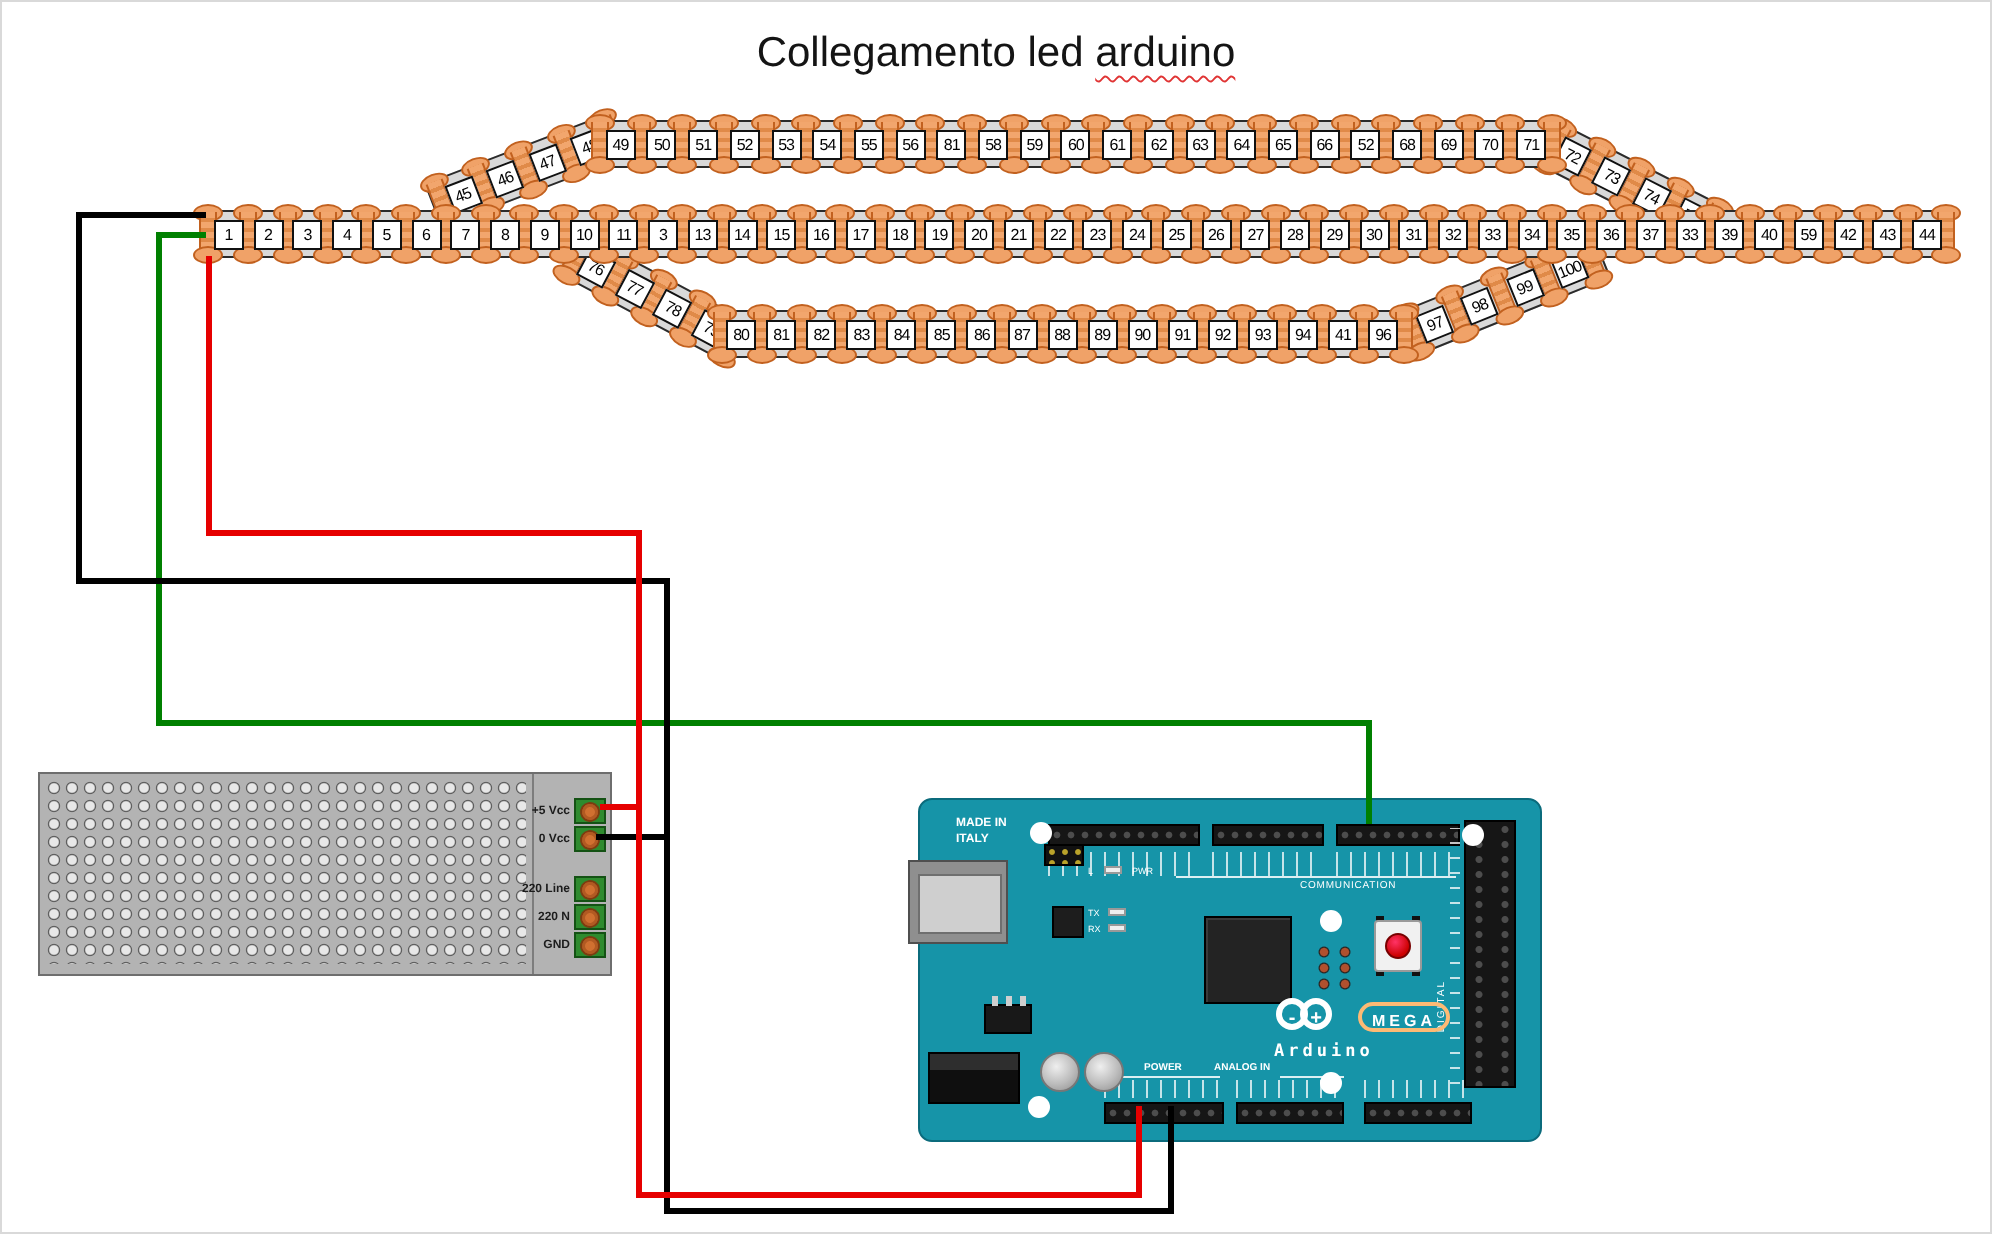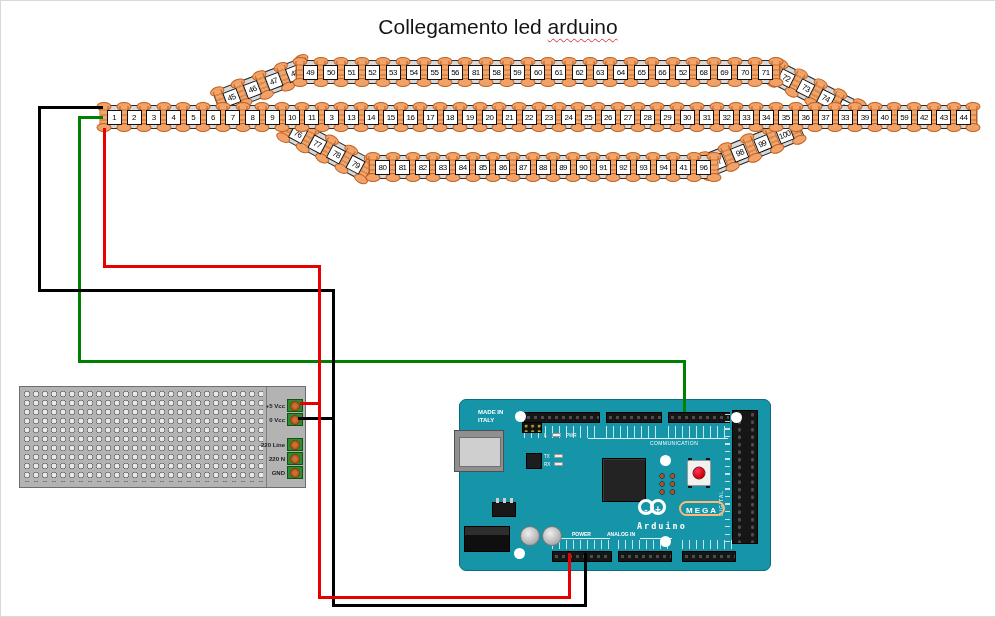--- a/index.html
+++ b/index.html
@@ -477,21 +477,21 @@
       </span>
       <span class="numbox">43</span>
       <span class="spool">
         <i></i>
       </span>
       <span class="numbox">44</span>
       <span class="spool">
         <i></i>
       </span>
     </div>
-  <div class="strip horiz" style="left:356px;top:154px;width:348px;margin-left:12px;">
+  <div class="strip horiz" style="left:356px;top:154px;width:348px;">
       <span class="spool">
         <i></i>
       </span>
       <span class="numbox">80</span>
       <span class="spool">
         <i></i>
       </span>
       <span class="numbox">81</span>
       <span class="spool">
         <i></i>

